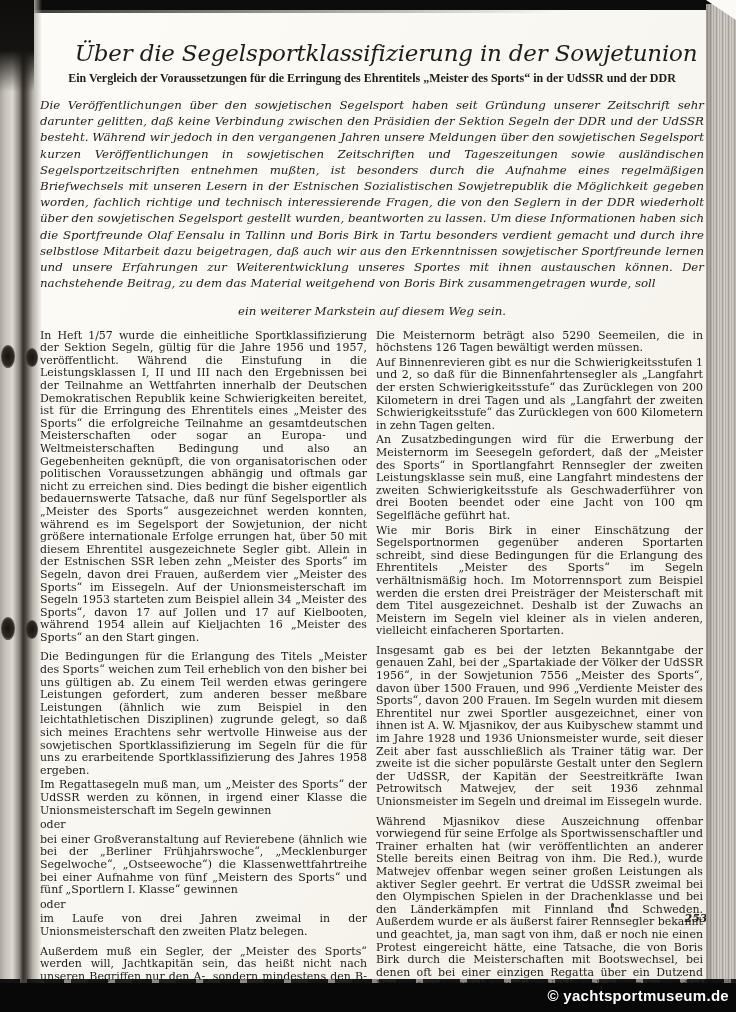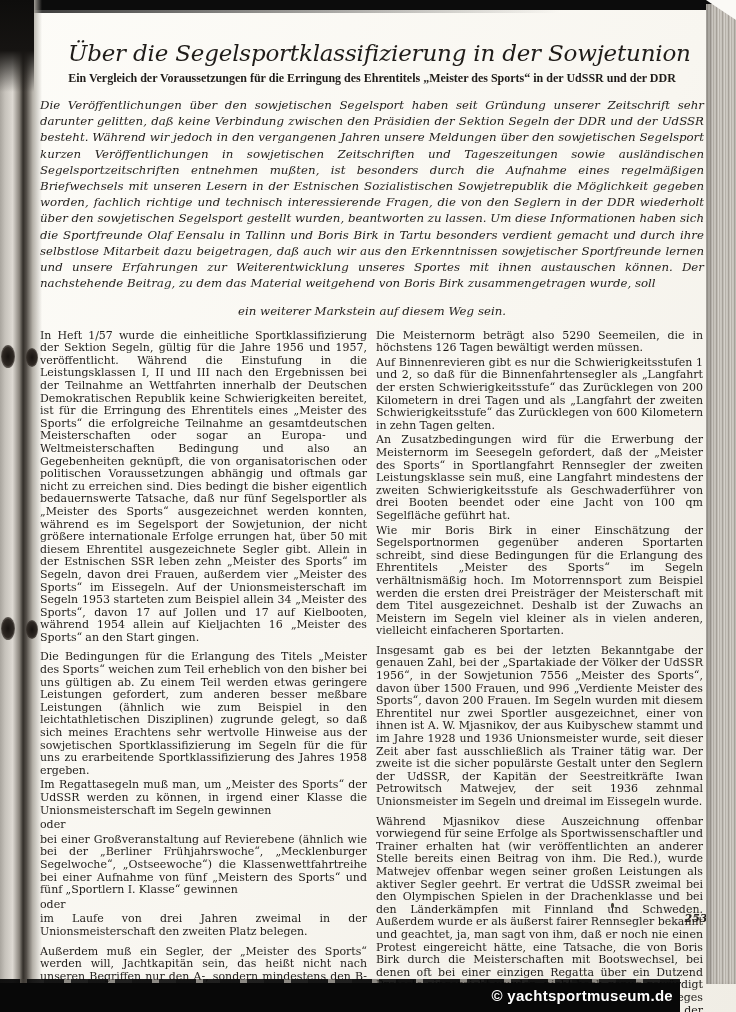--- a/index.html
+++ b/index.html
@@ -27,30 +27,30 @@
   .hole-b1 { left:1px;  top:617px; width:14px; height:23px; }
   .hole-b2 { left:26px; top:620px; width:12px; height:19px; }
 
   .right-pages { position:absolute; top:4px; right:0; width:30px; height:980px;
     background: repeating-linear-gradient(to right,
       #e2dfd9 0px, #b6b1a9 1.5px, #d7d4cd 3px, #a6a199 4.5px, #ccc8c1 6px);
     box-shadow: inset 7px 0 7px -4px rgba(0,0,0,.3); }
   .right-corner { position:absolute; top:0; right:0; width:0; height:0;
     border-top:20px solid #fbfaf6; border-left:30px solid transparent; }
 
-  .bottom-bar { position:absolute; left:0; bottom:0; width:680px; height:29px; background:#080808; }
+  .bottom-bar { position:absolute; left:0; bottom:0; width:736px; height:29px; background:#080808; }
   .bottom-bar::before { content:""; position:absolute; top:-4px; left:0; width:100%; height:4px;
     background: repeating-linear-gradient(to right,
       rgba(8,8,8,.95) 0 20px, rgba(70,66,60,.6) 20px 27px, rgba(8,8,8,.9) 27px 44px); }
   .watermark { position:absolute; right:7px; top:4px; color:#ffffff;
     font:700 15px "Liberation Sans", sans-serif; letter-spacing:.3px; }
 
   
   .content { position:absolute; left:40px; top:24px; width:664px; color:#1f1c19; }
-  .title { font-family:"DejaVu Serif", serif; font-style:italic;
+  .title { text-align:center; font-family:"DejaVu Serif", serif; font-style:italic;
     font-weight:400; font-size:23px; letter-spacing:-.2px; margin:16px 0 5px;padding-left:28px; }
   .subtitle { text-align:center; font-family:"Liberation Serif", serif; font-weight:700;
     font-size:12px; margin:0 0 11px; }
   .intro { font-style:italic; font-size:11.8px; line-height:16.2px; text-align:justify;
     padding:0 0; margin:0; }
   .intro-last { font-style:italic; font-size:11.8px; line-height:16.2px;
     text-align:center; margin:12px 0 6px; }
 
   .columns { display:flex; gap:9px; margin-top:8px; }
   .col { width:327px; font-size:11px; line-height:12.6px; text-align:justify;

